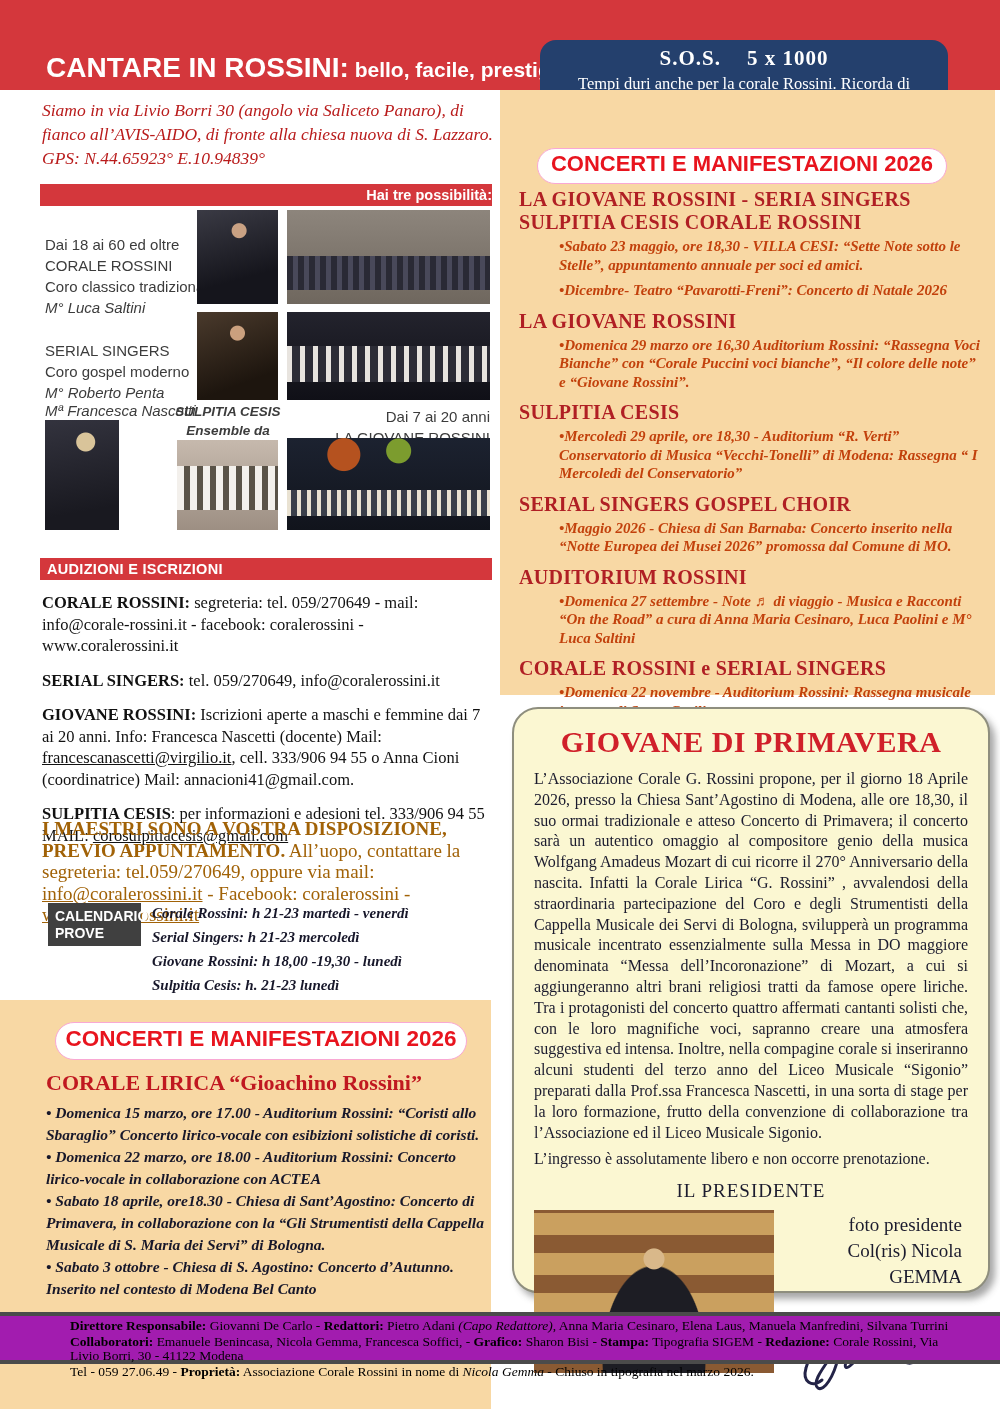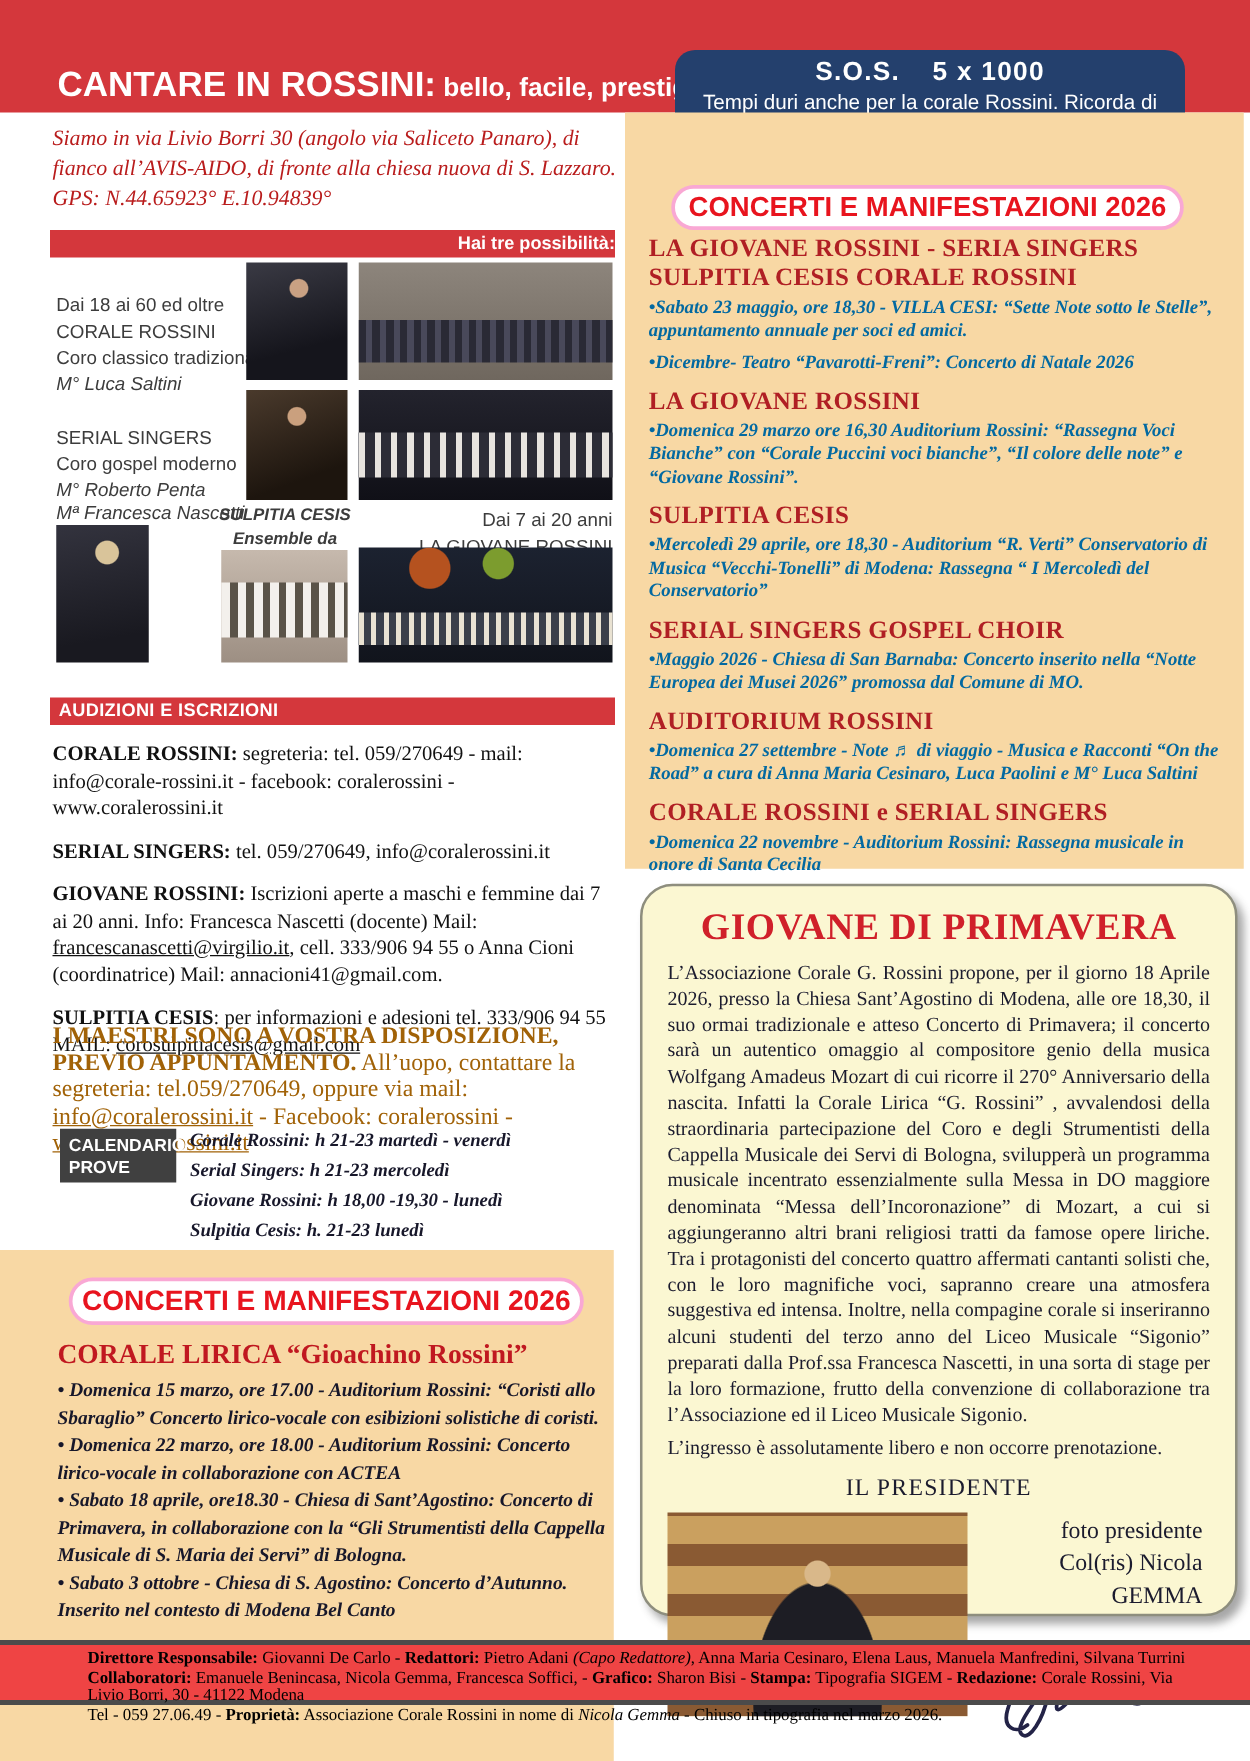--- a/index.html
+++ b/index.html
@@ -7,21 +7,21 @@
   .page{position:relative;width:1000px;height:1409px;background:#ffffff;overflow:hidden;}
 
   
   .top-band{position:absolute;left:0;top:0;width:1000px;height:90px;background:#d4373c;}
   .banner-title{position:absolute;left:46px;top:52px;color:#ffffff;font-family:"Liberation Sans",sans-serif;font-weight:bold;white-space:nowrap;}
   .banner-title .big{font-size:28px;}
   .banner-title .small{font-size:21px;}
 
   
   .sos-box{position:absolute;left:540px;top:40px;width:408px;height:96px;background:#24406d;border-radius:16px;
-           color:#ffffff;font-family:Liberation Sans, sans-serif;text-align:center;padding-top:6px;box-sizing:border-box;}
+           color:#ffffff;font-family:Liberation Serif, serif;text-align:center;padding-top:6px;box-sizing:border-box;}
   .sos-title{font-size:21px;font-weight:bold;letter-spacing:1px;}
   .sos-title .gap{display:inline-block;width:26px;}
   .sos-body{font-size:16.5px;line-height:21px;margin-top:2px;padding:0 14px;}
   .sos-cod{font-size:19px;margin-top:1px;}
 
   
   .address{position:absolute;left:42px;top:98px;width:456px;font-style:italic;font-size:17.5px;line-height:24px;color:#b91c1c;}
   .red-bar{position:absolute;left:40px;width:452px;height:22px;background:#d4373c;color:#ffffff;
            font-family:"Liberation Sans",sans-serif;font-weight:bold;font-size:14.5px;line-height:22px;padding-left:7px;box-sizing:border-box;}
   .bar-possibilita{top:184px;text-align:right;}
@@ -61,54 +61,54 @@
 
   .maestri{position:absolute;left:42px;top:818px;width:456px;font-size:19px;line-height:21.5px;color:#a16207;}
   .maestri .lead{font-weight:bold;}
 
   .calendario-box{position:absolute;left:48px;top:903px;width:93px;height:43px;background:#404040;color:#ffffff;
      font-family:"Liberation Sans",sans-serif;font-weight:bold;font-size:14px;line-height:17px;padding:5px 0 0 7px;box-sizing:border-box;}
   .calendar{position:absolute;left:152px;top:901px;width:330px;font-style:italic;font-weight:bold;font-size:15px;line-height:24px;color:#17172a;}
 
   
   .left-peach{position:absolute;left:0;top:1000px;width:491px;height:409px;background:#f8d8a4;}
-  .pill{background:#ffffff;border:3px solid #f9a8d4;border-radius:20px;text-align:center;
+  .pill{background:#ffffff;border:1px solid #f9a8d4;border-radius:20px;text-align:center;
         font-family:"Liberation Sans",sans-serif;font-weight:bold;color:#e8141e;box-sizing:border-box;}
   .pill-left{position:absolute;left:55px;top:1022px;width:412px;height:38px;font-size:22.5px;line-height:32px;}
   .corale-lirica{position:absolute;left:46px;top:1070px;width:440px;color:#c01820;font-weight:bold;font-size:22px;}
   .left-events{position:absolute;left:46px;top:1102px;width:440px;font-size:15.5px;font-weight:bold;font-style:italic;line-height:22px;color:#17172a;}
   .left-events .ev::before{content:"\2022  ";}
 
   
   .right-peach{position:absolute;left:500px;top:90px;width:495px;height:605px;background:#f8d8a4;}
   .pill-right{position:absolute;left:537px;top:148px;width:410px;height:36px;font-size:22px;line-height:30px;}
   .right-events{position:absolute;left:519px;top:188px;width:464px;}
   .ev-title{margin:0 0 3px 0;color:#b01f24;font-weight:bold;font-size:20px;line-height:23px;white-space:pre-line;letter-spacing:.3px;}
   .ev-section{margin-bottom:10px;}
-  .ev-item{font-size:15px;font-weight:bold;font-style:italic;line-height:18.5px;color:#0369a1;margin-bottom:7px;}
+  .ev-item{font-size:15px;font-weight:bold;font-style:italic;line-height:18.5px;color:#c2410c;margin-bottom:7px;margin-left:40px;}
   .ev-item::before{content:"\2022 ";}
 
   
   .primavera{position:absolute;left:512px;top:707px;width:478px;height:586px;background:#fbf7d2;border:2px solid #8e8e7e;
      border-radius:26px;box-shadow:5px 6px 7px rgba(60,60,60,.45);box-sizing:border-box;padding:14px 20px 0 20px;}
   .prim-title{text-align:center;color:#d0202a;font-weight:bold;font-size:30px;letter-spacing:.5px;margin:2px 0 10px 0;}
   .prim-body{font-size:16px;line-height:20.8px;color:#1b1b2e;text-align:justify;}
   .prim-body p{margin:0 0 6px 0;}
   .presidente{ text-align:center;font-size:19px;letter-spacing:1px;color:#1b1b2e;margin:10px 0 8px 0;}
   .prim-row{display:flex;}
   .president-photo{width:240px;height:163px;flex:0 0 auto;
      background:radial-gradient(circle at 50% 30%,#d9b88a 0 10px,transparent 11px),
         radial-gradient(ellipse 52px 95px at 50% 92%,#1d1d24 98%,transparent 100%),
         repeating-linear-gradient(0deg,#8a5a33 0 18px,#caa05f 18px 40px);}
   .prim-right{flex:1;display:flex;flex-direction:column;align-items:flex-end;padding-right:6px;}
   .caption{text-align:right;font-size:19px;line-height:26px;color:#1b1b2e;margin-top:2px;}
   .signature{margin-top:28px;margin-right:18px;}
 
   
-  .footer{position:absolute;left:0;top:1312px;width:1000px;height:52px;background:#ef4444;
+  .footer{position:absolute;left:0;top:1312px;width:1000px;height:52px;background:#a21caf;
      border-top:4px solid #4b4b4b;border-bottom:4px solid #4b4b4b;box-sizing:border-box;
      padding:3px 30px 0 70px;font-size:13.5px;line-height:14.5px;color:#000000;}
   .footer .fline{margin-bottom:1px;}
 </style>
 </head>
 <body>
 
 <div class="page">
 
   <div class="top-band"></div>

